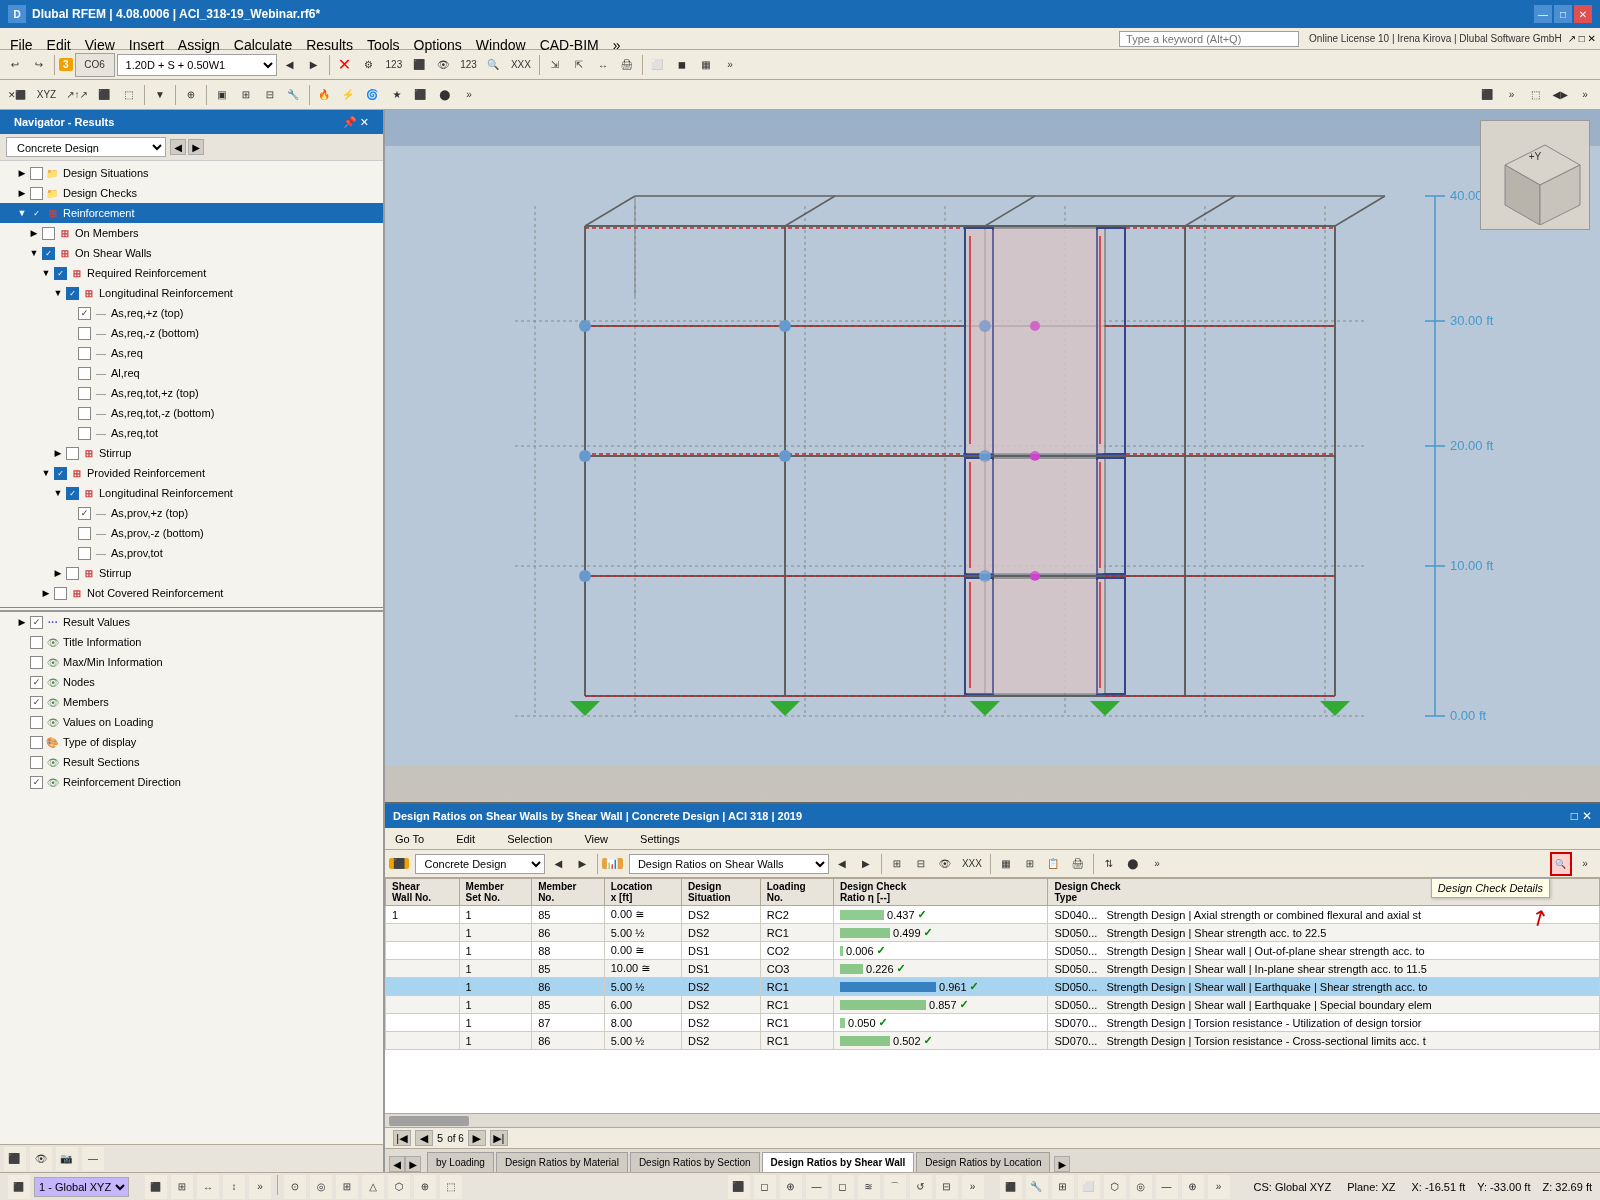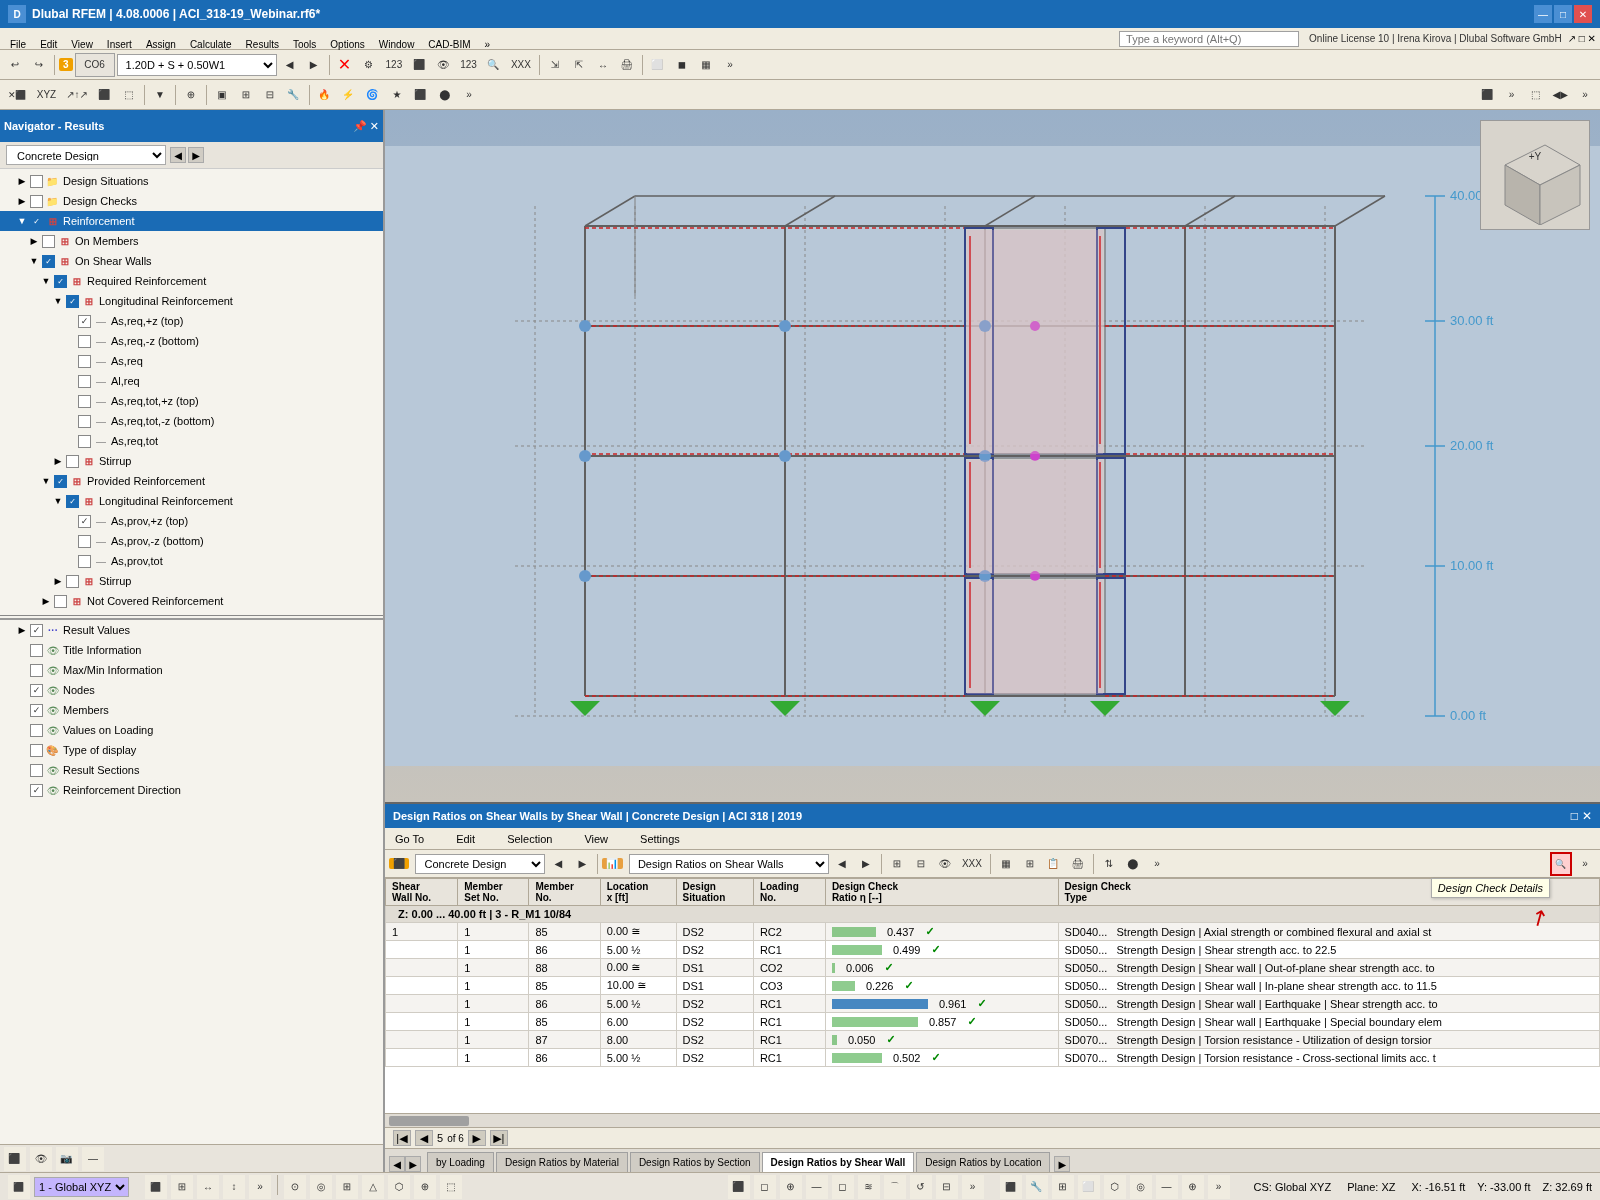--- a/index.html
+++ b/index.html
@@ -26,21 +26,21 @@
       height: 22px;
       display: flex;
       align-items: center;
       padding: 0 4px;
       border-bottom: 1px solid #b0a898;
       gap: 2px;
     }
     .menu-item {
       padding: 2px 6px;
       cursor: pointer;
-      font-size: 10px;
+      font-size: 14px;
       color: #000;
       margin-top: 12px;
     }
     .menu-search {
       margin-left: auto;
       background: white;
       border: 1px solid #a0a0a0;
       padding: 1px 6px;
       font-size: 11px;
       width: 180px;
@@ -96,27 +96,27 @@
       width: 385px;
       background: #f5f3ed;
       border-right: 2px solid #999;
       display: flex;
       flex-direction: column;
       flex-shrink: 0;
     }
     .nav-header {
       background: #1a6bb5;
       color: white;
-      padding: 4px 4px;
+      padding: 4px 14px;
       font-size: 11px;
       font-weight: 600;
       display: flex;
       align-items: center;
       justify-content: space-between;
-      height: 32px;
+      height: 24px;
     }
     .nav-header-controls { display: flex; gap: 3px; }
     .nav-header-btn { color: white; background: none; border: none; cursor: pointer; font-size: 11px; }
 
     .nav-content { overflow-y: auto; flex: 1; }
     .nav-dropdown {
       padding: 3px 6px;
       background: #e8e4dc;
       border-bottom: 1px solid #ccc;
       display: flex;
@@ -238,21 +238,21 @@
     }
     .results-table td {
       border: 1px solid #d0ccc4;
       padding: 2px 6px;
       white-space: nowrap;
     }
     .results-table tr:nth-child(even) td { background: #f5f3f0; }
     .results-table tr.group-header td { background: #e0dcd4; font-weight: bold; }
 
     .status-green { color: #008800; font-weight: bold; }
-    .ratio-cell { display: flex; align-items: center; gap: 11px; }
+    .ratio-cell { display: flex; align-items: center; gap: 3px; }
 
     .table-scroll { overflow-y: auto; overflow-x: auto; flex: 1; }
 
     
     .tab-bar {
       background: #e0dcd4;
       height: 24px;
       display: flex;
       align-items: flex-end;
       padding: 0 4px;
@@ -892,25 +892,20 @@
                 <th>Member<br>Set No.</th>
                 <th>Member<br>No.</th>
                 <th>Location<br>x [ft]</th>
                 <th>Design<br>Situation</th>
                 <th>Loading<br>No.</th>
                 <th>Design Check<br>Ratio η [--]</th>
                 <th style="min-width:350px;">Design Check<br>Type</th>
               </tr>
             </thead>
             <tbody>
-              <tr class="group-header">
-                <td colspan="8">
-                  &nbsp;&nbsp;Z: 0.00 ... 40.00 ft | 3 - R_M1 10/84
-                </td>
-              </tr>
 
               <tr>
                 <td>1</td>
                 <td>1</td>
                 <td>85</td>
                 <td>0.00 ≅</td>
                 <td>DS2</td>
                 <td>RC2</td>
                 <td>
                   <div class="ratio-cell">

